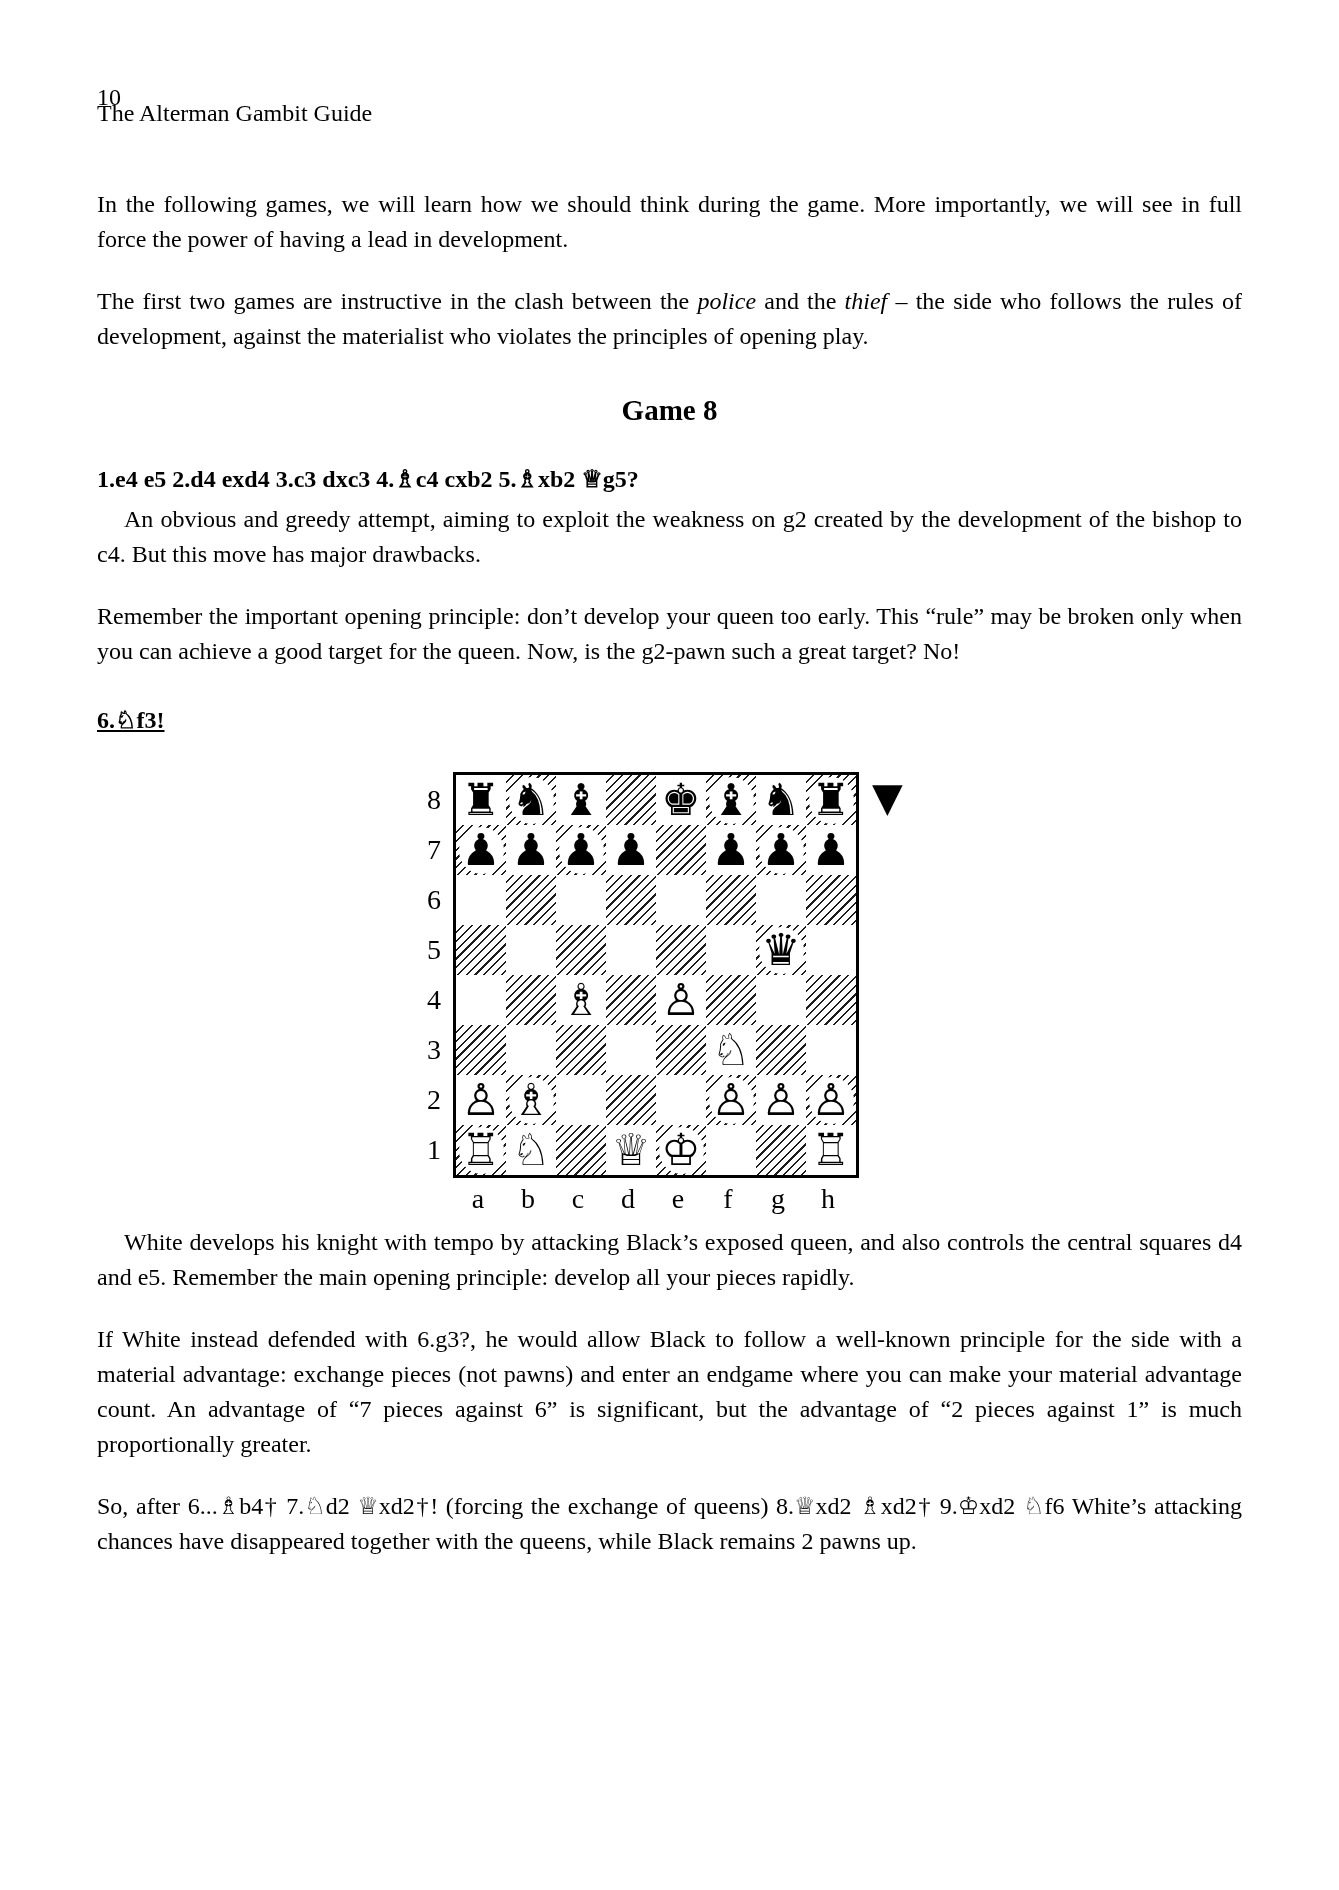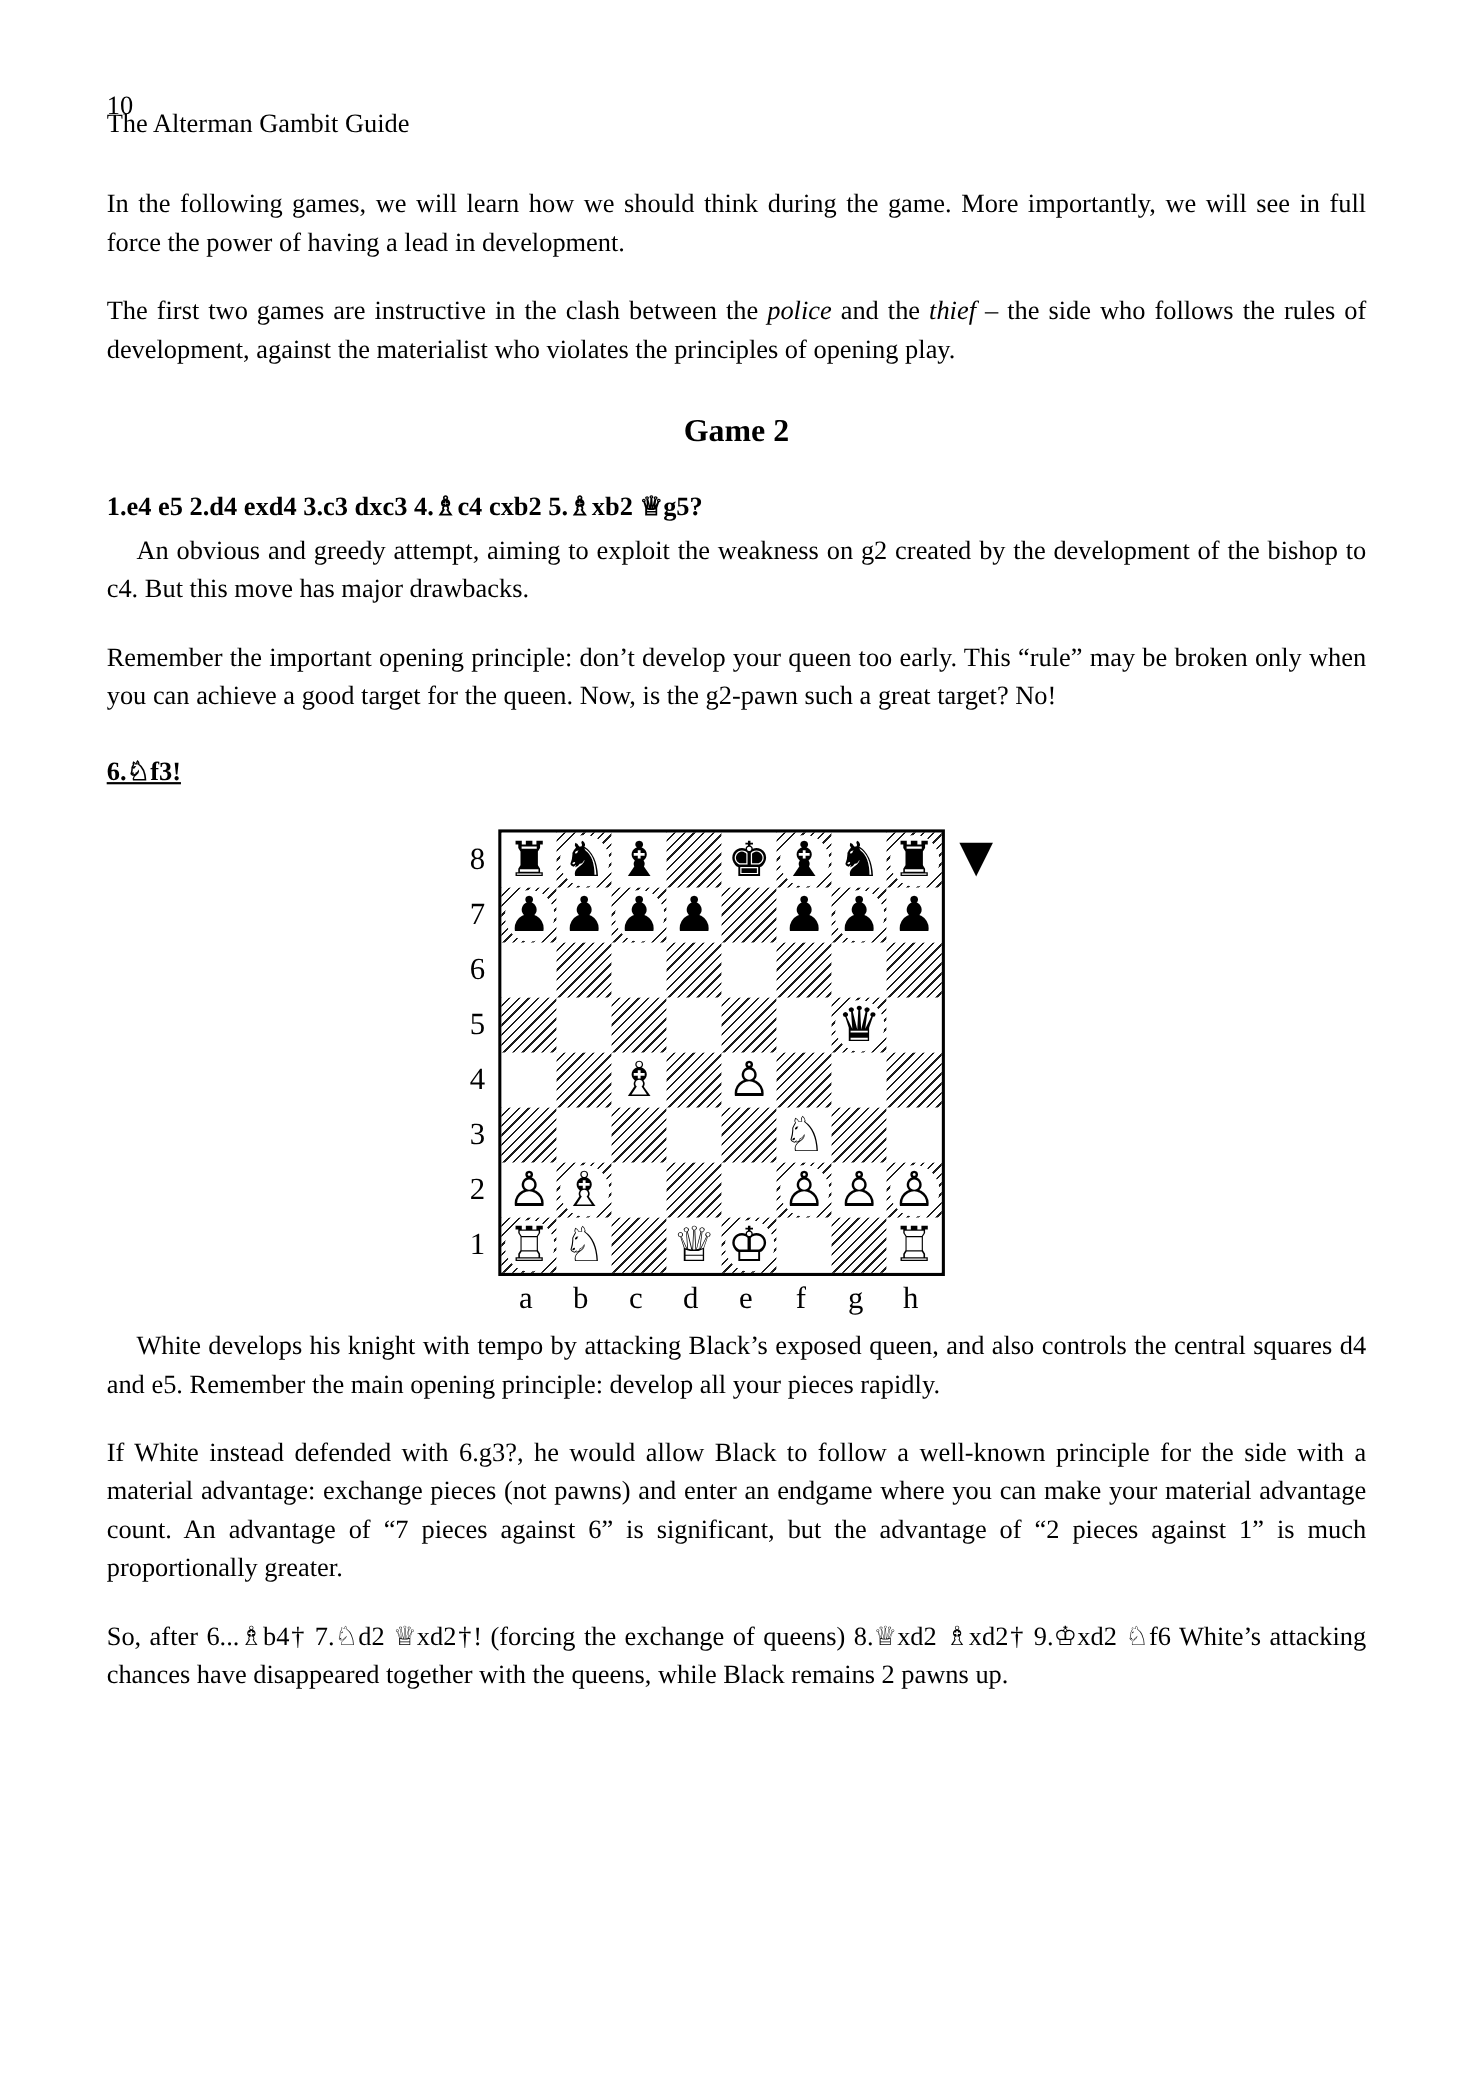--- a/index.html
+++ b/index.html
@@ -11,21 +11,21 @@
   .page { padding:4px 97px; }
 
   .page-header { position:relative; padding-top:80px; font-size:24px; }
   .page-number { position:absolute; left:0; top:80px; }
   .header-title { text-align:left;margin-top:16px; }
 
   p, .para { margin:0; font-size:24px; line-height:35px; text-align:justify; }
   .para .italic { font-style:italic; }
   .indent { text-indent:27px; }
 
-  .mt-intro { margin-top:42px; }
+  .mt-intro { margin-top:60px; }
   .mt-para  { margin-top:27px; }
   .mt-small { margin-top:5px; }
 
   .game-heading { text-align:center; font-weight:bold; font-size:29px; margin-top:40px; line-height:32px; }
   .moves-line { font-weight:bold; margin-top:36px; text-align:left; }
   .move6 { font-weight:bold; margin-top:34px; text-align:left;text-decoration:underline; }
 
   
   .diagram { margin-top:34px; margin-left:320px; }
   .diagram-row { display:flex; align-items:flex-start; }
@@ -63,21 +63,21 @@
 
   <div class="page-header">
     <span class="page-number">10</span>
     <div class="header-title">The Alterman Gambit Guide</div>
   </div>
 
   <p class="para mt-intro">In the following games, we will learn how we should think during the game. More importantly, we will see in full force the power of having a lead in development.</p>
 
   <p class="para mt-para"><span>The first two games are instructive in the clash between the </span><span class="italic">police</span><span> and the </span><span class="italic">thief</span><span> – the side who follows the rules of development, against the materialist who violates the principles of opening play.</span></p>
 
-  <div class="game-heading">Game 2</div>
+  <div class="game-heading">Game 8</div>
 
   <p class="para moves-line">1.e4 e5 2.d4 exd4 3.c3 dxc3 4.♗c4 cxb2 5.♗xb2 ♕g5?</p>
 
   <p class="para indent mt-small">An obvious and greedy attempt, aiming to exploit the weakness on g2 created by the development of the bishop to c4. But this move has major drawbacks.</p>
 
   <p class="para mt-para">Remember the important opening principle: don’t develop your queen too early. This “rule” may be broken only when you can achieve a good target for the queen. Now, is the g2-pawn such a great target? No!</p>
 
   <p class="para move6">6.♘f3!</p>
 
   <div class="diagram">

